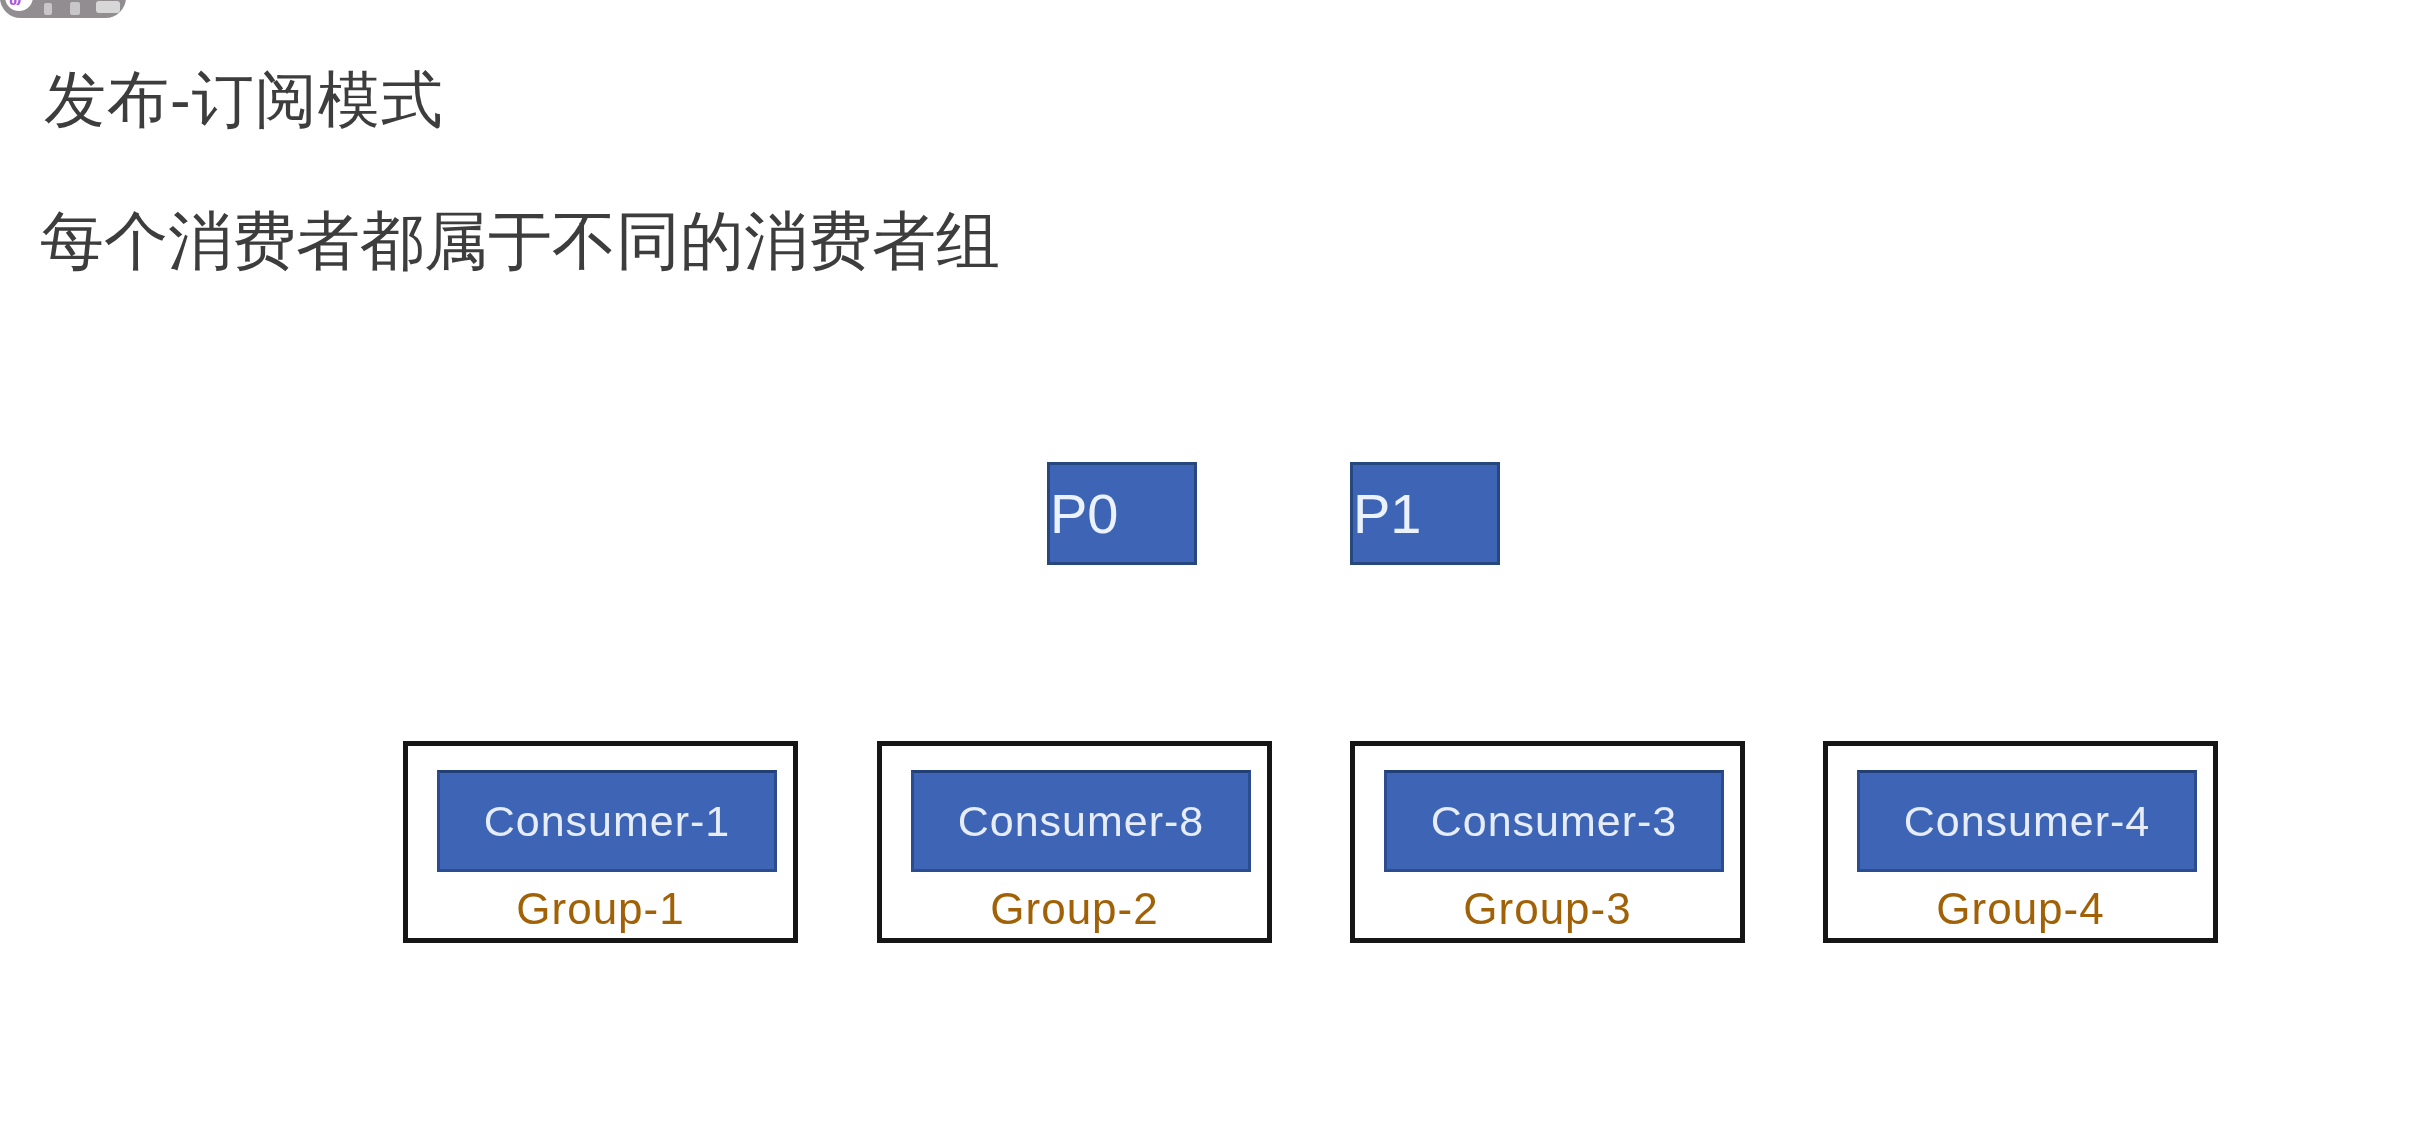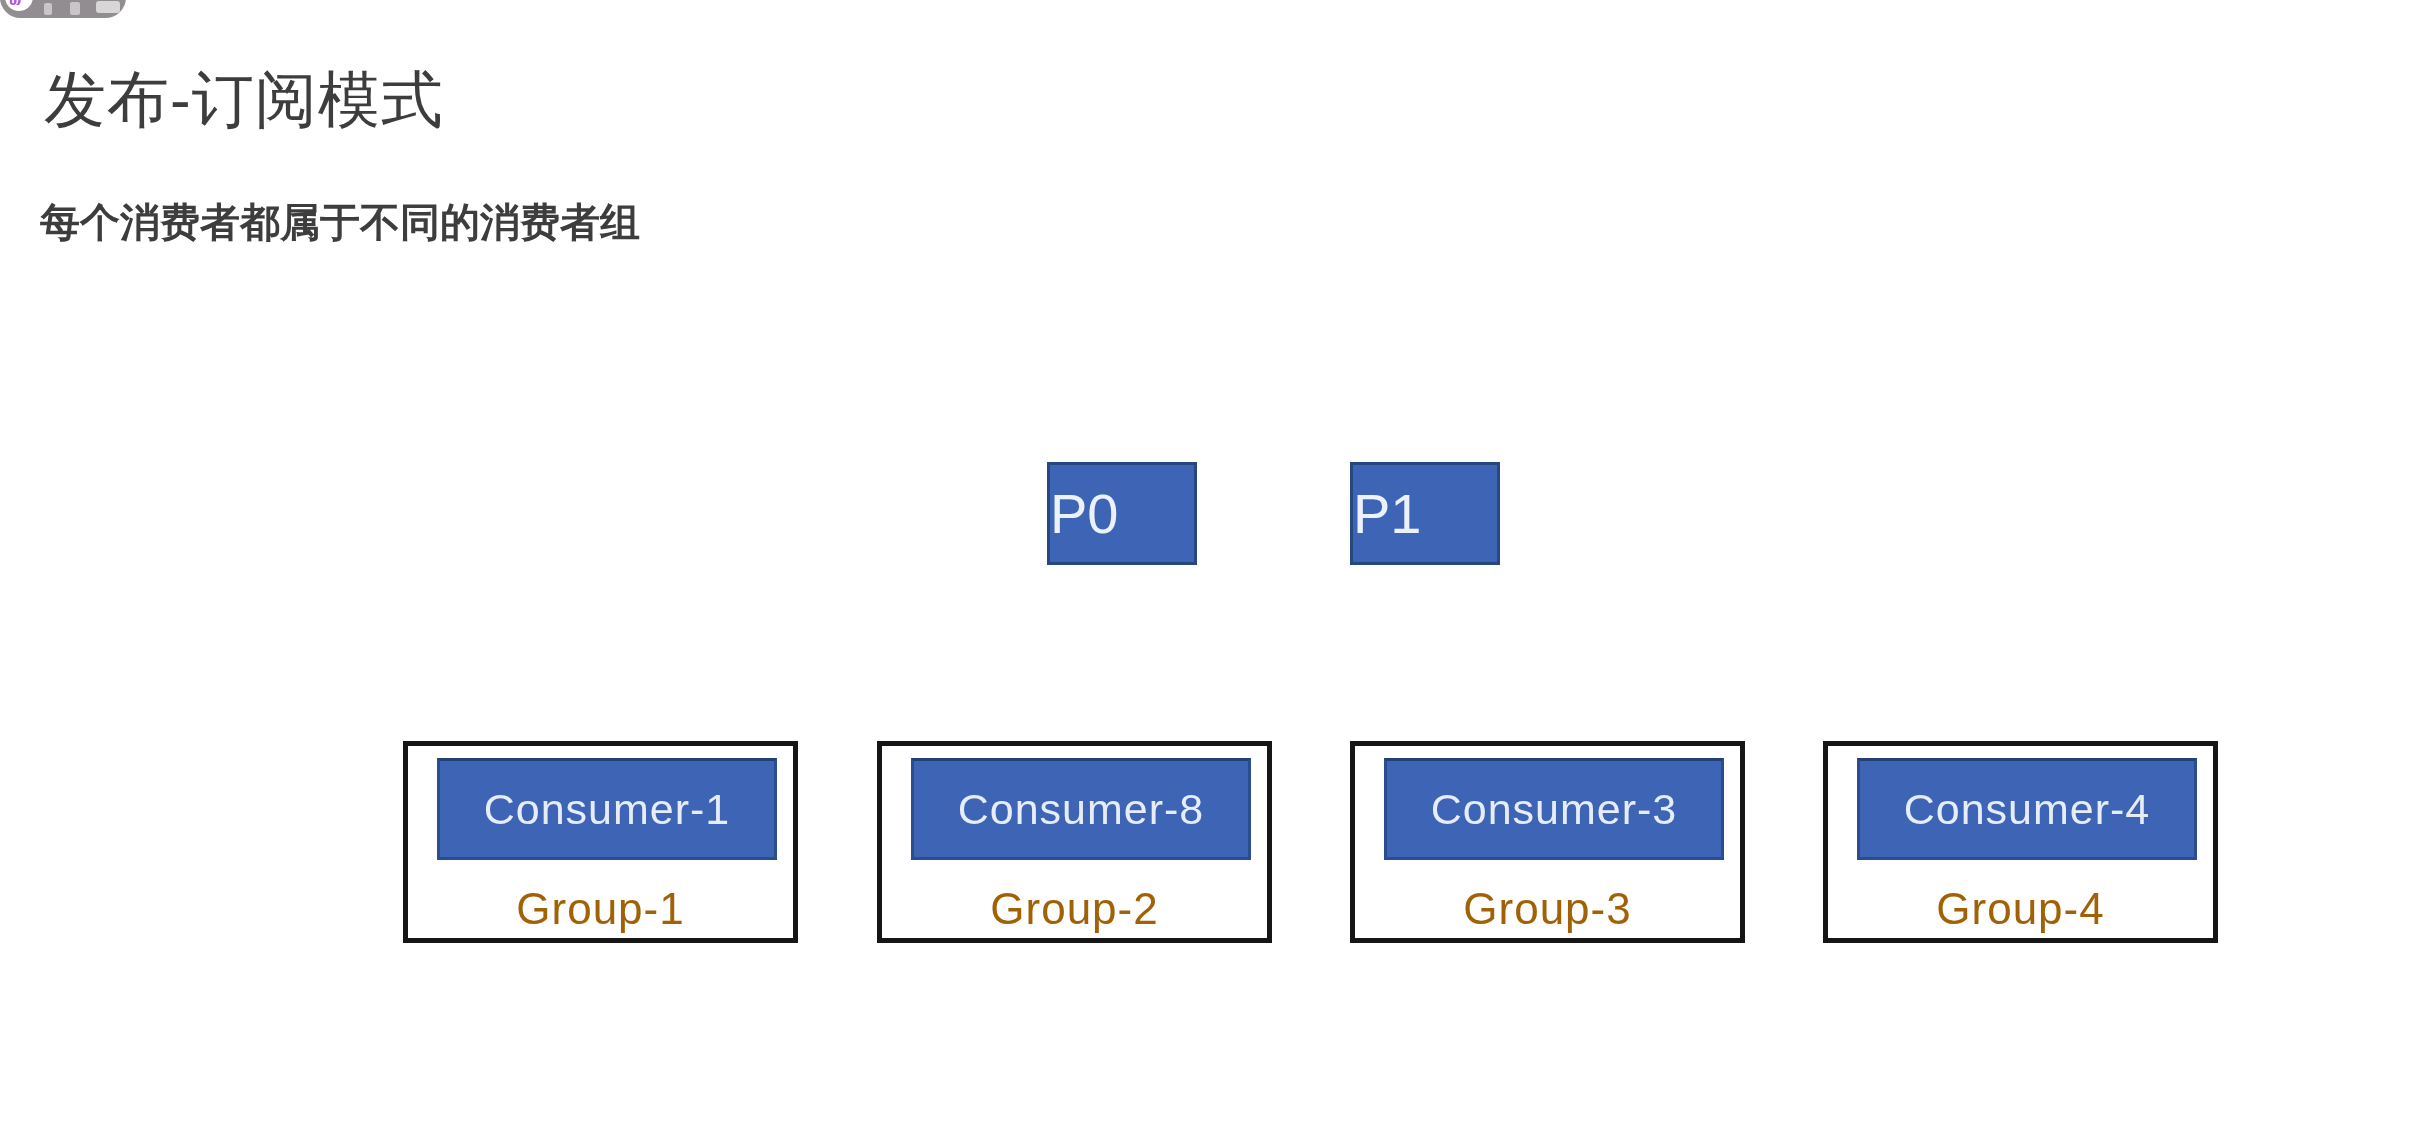--- a/index.html
+++ b/index.html
@@ -60,26 +60,26 @@
     position:absolute;
     left:44px; top:66px;
     font-size:62px;
     line-height:1.1;
     color:var(--text-dark);
     letter-spacing:1px;
     font-weight:400;
   }
   .subtitle{
     position:absolute;
-    left:40px; top:200px;
-    font-size:40px;
+    left:40px; top:206px;
+    font-size:64px;
     line-height:1.1;
     color:var(--text-dark);
     letter-spacing:0px;
-    font-weight:700;
+    font-weight:400;
   }
 
   
   .partition{
     position:absolute;
     top:462px;
     width:150px; height:103px;
     background:var(--blue);
     border:3px solid var(--blue-border);
     display:flex;
@@ -98,21 +98,21 @@
     width:395px; height:202px;
     background:#ffffff;
     border:5px solid var(--box-border);
   }
   .group-box.g1{ left:403px; }
   .group-box.g2{ left:877px; }
   .group-box.g3{ left:1350px; }
   .group-box.g4{ left:1823px;padding-left:36px; }
   .consumer-box{
     position:absolute;
-    left:29px; top:12px;
+    left:29px; top:24px;
     width:340px; height:102px;
     background:var(--blue);
     border:3px solid #2b4d8f;
     border-top-color:#223f76;
     display:flex;
     align-items:center;
     justify-content:center;
     font-size:43px;
     color:var(--consumer-text);
     letter-spacing:1px;

